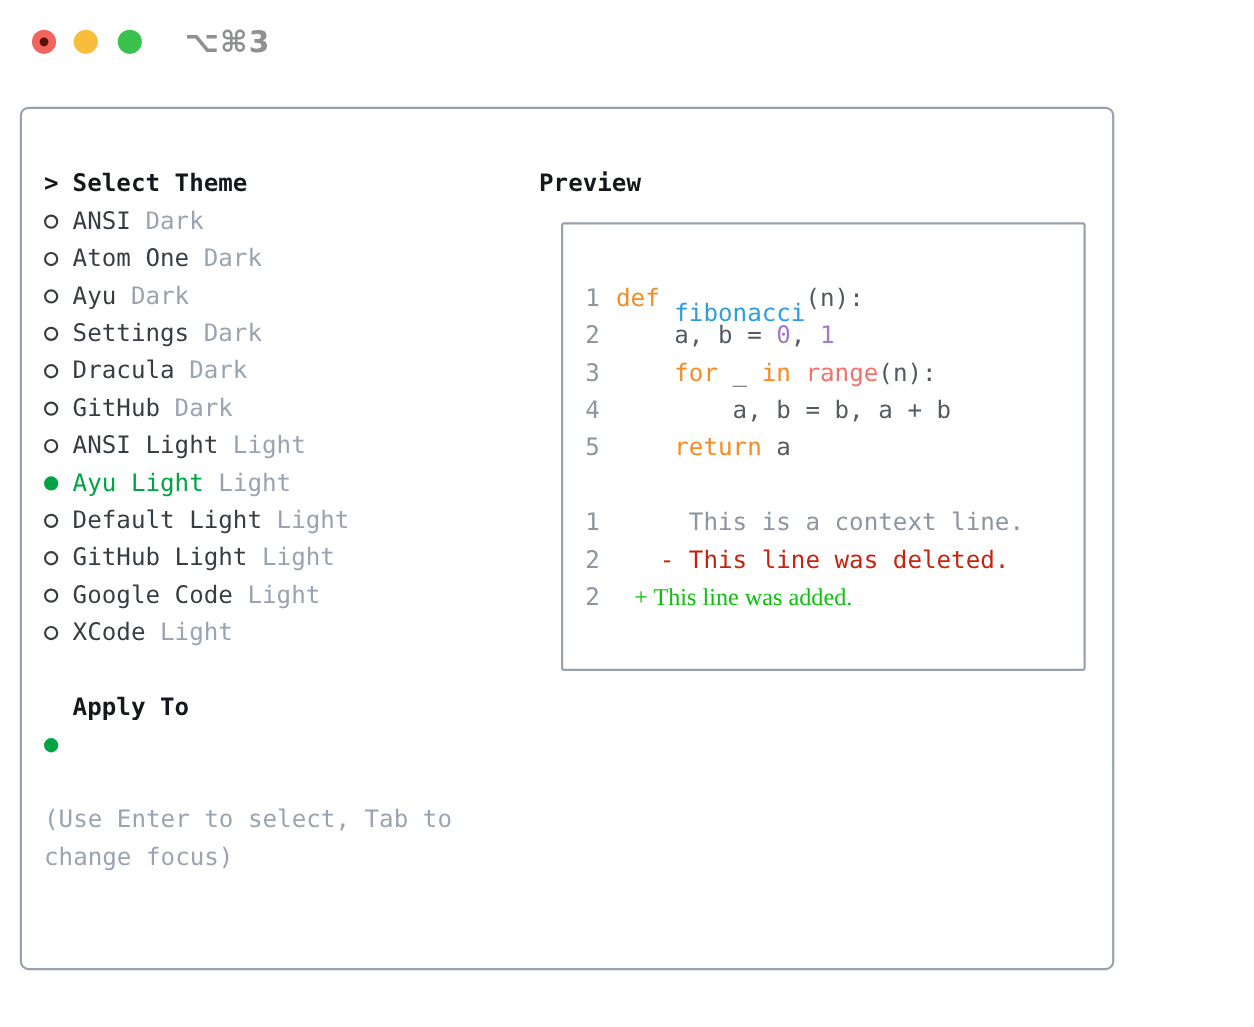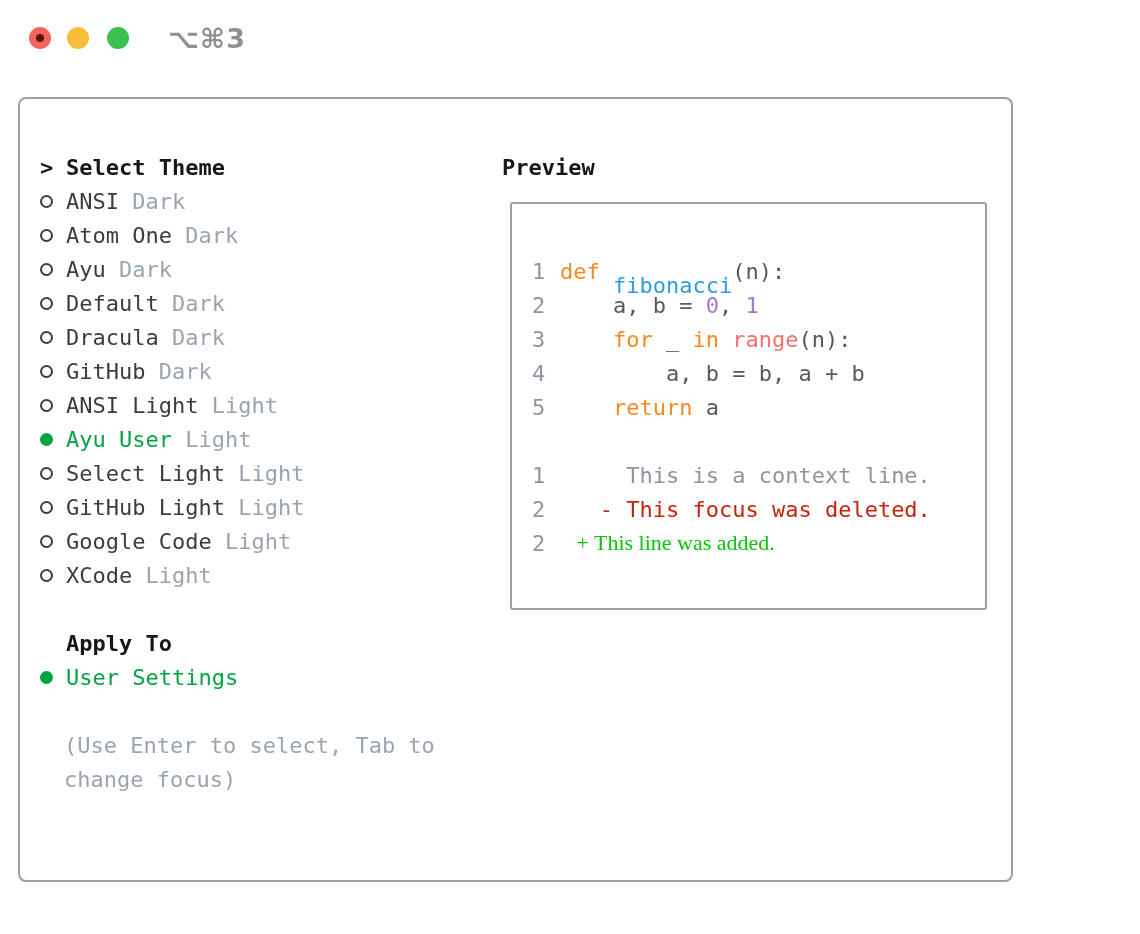--- a/index.html
+++ b/index.html
@@ -30,23 +30,23 @@
   .row{height:34px;display:flex;align-items:center;white-space:pre;font-size:22px;
     color:var(--text,#383d44);}
   .marker{display:inline-flex;width:26px;flex:0 0 26px;align-items:center;}
   .prompt{font-weight:bold;color:var(--heading,#14171b);}
   .h{font-weight:bold;color:var(--heading,#14171b);}
   .radio{box-sizing:border-box;width:13px;height:13px;border-radius:50%;
     border:2px solid var(--text,#383d44);}
   .row.selected{color:var(--green,#00a443);}
   .row.selected .radio{background:var(--green,#00a443);border-color:var(--green,#00a443);}
   .variant{color:var(--muted,#9aa4b1);text-align:right;}
-  .hint{color:var(--muted,#9aa4b1);margin-left:24px;}
+  .hint{color:var(--muted,#9aa4b1);}
   
-  .preview-header{position:absolute;left:482px;top:51px;height:34px;display:flex;
+  .preview-header{position:absolute;left:470px;top:51px;height:34px;display:flex;
     align-items:center;font-size:22px;font-weight:bold;color:var(--heading,#14171b);}
   .preview-box{
     position:absolute;left:490px;top:103px;width:477px;height:408px;box-sizing:border-box;
     border:2px solid var(--border,#98a1ac);border-radius:3px;background:#fff;
     padding:50px 0 0 20px;overflow:hidden;
   }
   .code-line{height:34px;display:flex;align-items:center;white-space:pre;font-size:22px;}
   .lnum{display:inline-block;width:28px;flex:0 0 28px;color:var(--linenum,#8c95a0);}
   .tok-pl{color:var(--plain,#545a61);}
   .tok-kw{color:var(--kw,#f78a23);}
@@ -75,55 +75,55 @@
 
     <div class="left-col">
       <div class="row">
         <span class="marker prompt">&gt;</span><span class="h">Select Theme</span>
       </div>
 
       <div id="theme-list">
           <div class="row"><span class="marker"><span class="radio"></span></span><span>ANSI</span><span class="variant"> Dark</span></div>
           <div class="row"><span class="marker"><span class="radio"></span></span><span>Atom One</span><span class="variant"> Dark</span></div>
           <div class="row"><span class="marker"><span class="radio"></span></span><span>Ayu</span><span class="variant"> Dark</span></div>
-          <div class="row"><span class="marker"><span class="radio"></span></span><span>Default</span><span class="variant"> Dark</span></div>
+          <div class="row"><span class="marker"><span class="radio"></span></span><span>Settings</span><span class="variant"> Dark</span></div>
           <div class="row"><span class="marker"><span class="radio"></span></span><span>Dracula</span><span class="variant"> Dark</span></div>
           <div class="row"><span class="marker"><span class="radio"></span></span><span>GitHub</span><span class="variant"> Dark</span></div>
           <div class="row"><span class="marker"><span class="radio"></span></span><span>ANSI Light</span><span class="variant"> Light</span></div>
-          <div class="row selected"><span class="marker"><span class="radio"></span></span><span>Ayu User</span><span class="variant"> Light</span></div>
-          <div class="row"><span class="marker"><span class="radio"></span></span><span>Select Light</span><span class="variant"> Light</span></div>
+          <div class="row selected"><span class="marker"><span class="radio"></span></span><span>Ayu Light</span><span class="variant"> Light</span></div>
+          <div class="row"><span class="marker"><span class="radio"></span></span><span>Default Light</span><span class="variant"> Light</span></div>
           <div class="row"><span class="marker"><span class="radio"></span></span><span>GitHub Light</span><span class="variant"> Light</span></div>
           <div class="row"><span class="marker"><span class="radio"></span></span><span>Google Code</span><span class="variant"> Light</span></div>
           <div class="row"><span class="marker"><span class="radio"></span></span><span>XCode</span><span class="variant"> Light</span></div>
         </div>
 
       <div class="row"></div>
 
       <div class="row">
         <span class="marker"></span><span class="h">Apply To</span>
       </div>
 
       <div id="apply-list">
-          <div class="row selected"><span class="marker"><span class="radio"></span></span><span>User Settings</span></div>
+          <div class="row selected"><span class="marker"><span class="radio"></span></span></div>
         </div>
 
       <div class="row"></div>
 
       <div class="row hint">(Use Enter to select, Tab to</div>
       <div class="row hint">change focus)</div>
     </div>
 
     <div class="preview-header">Preview</div>
 
     <div class="preview-box" id="preview-box">
         <div class="code-line"><span class="lnum">1</span><span class="tok-kw">def</span><span class="tok-pl"> </span><span class="tok-fn">fibonacci</span><span class="tok-pl">(n):</span></div>
         <div class="code-line"><span class="lnum">2</span><span class="tok-pl">    a, b = </span><span class="tok-nu">0</span><span class="tok-pl">, </span><span class="tok-nu">1</span></div>
         <div class="code-line"><span class="lnum">3</span><span class="tok-pl">    </span><span class="tok-kw">for</span><span class="tok-pl"> _ </span><span class="tok-kw">in</span><span class="tok-pl"> </span><span class="tok-bi">range</span><span class="tok-pl">(n):</span></div>
         <div class="code-line"><span class="lnum">4</span><span class="tok-pl">        a, b = b, a + b</span></div>
         <div class="code-line"><span class="lnum">5</span><span class="tok-pl">    </span><span class="tok-kw">return</span><span class="tok-pl"> a</span></div>
         <div class="code-line"><span class="lnum"></span></div>
         <div class="code-line"><span class="lnum">1</span><span class="tok-ctx">     This is a context line.</span></div>
-        <div class="code-line"><span class="lnum">2</span><span class="tok-del">   - This focus was deleted.</span></div>
+        <div class="code-line"><span class="lnum">2</span><span class="tok-del">   - This line was deleted.</span></div>
         <div class="code-line"><span class="lnum">2</span><span class="tok-add">   + This line was added.</span></div>
       </div>
 
   </div>
 </div>
 
 </body></html>

